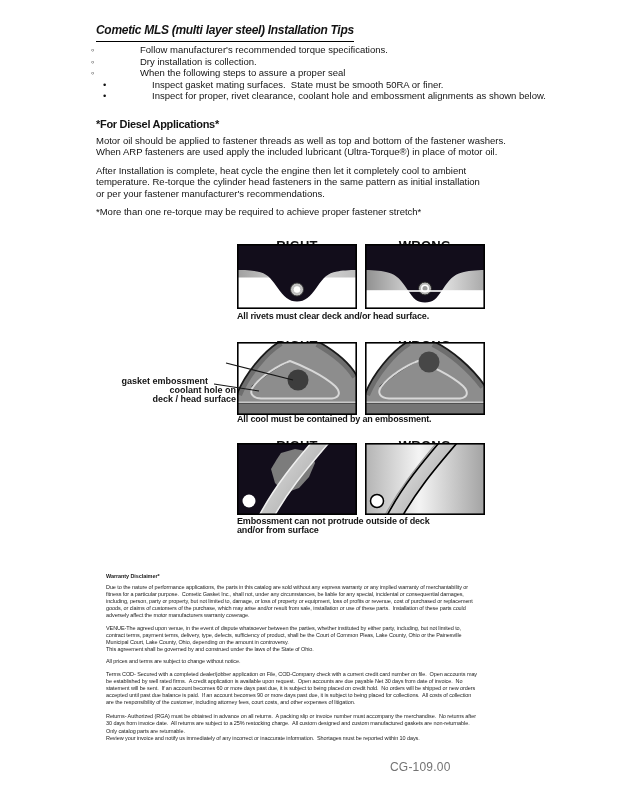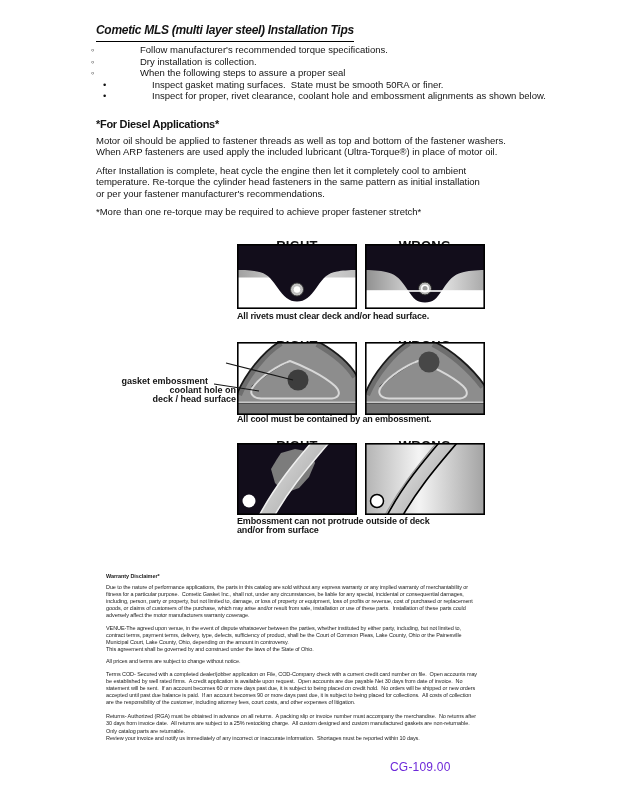--- a/index.html
+++ b/index.html
@@ -18,21 +18,21 @@
   .b-row.sub{margin-left:12px;}
   .b-marker{width:9px;flex:0 0 9px;}
   .b-text{white-space:pre;margin-left:40px;}
   .h2{left:96px;top:118px;font-size:11px;font-weight:bold;letter-spacing:-0.3px;white-space:pre;}
   .para{left:96px;font-size:9.5px;line-height:11.7px;white-space:pre;}
   .dg-head{width:120px;text-align:center;font-size:13px;font-weight:bold;letter-spacing:0.2px;white-space:pre;margin-top:8px;}
   .dg-cap{left:237px;font-size:9px;font-weight:bold;letter-spacing:-0.15px;line-height:9.8px;white-space:pre;}
   .ann-label{text-align:right;font-weight:bold;font-size:9px;line-height:9.6px;white-space:pre;}
   .legal-p{left:106px;font-size:5.5px;line-height:7px;letter-spacing:-0.08px;color:#1c1c1c;white-space:pre;}
   .legal-h{font-weight:bold;}
-  .pagecode{left:390px;top:760px;font-size:12px;color:#6d28d9;letter-spacing:0.2px;white-space:pre;}
+  .pagecode{left:390px;top:760px;font-size:12px;color:#737373;letter-spacing:0.2px;white-space:pre;}
   svg{display:block;}
 </style>
 </head>
 <body>
 
 <div class="page">
 
   <div class="abs title">Cometic MLS (multi layer steel) Installation Tips</div>
 
   <div class="abs bullets">

